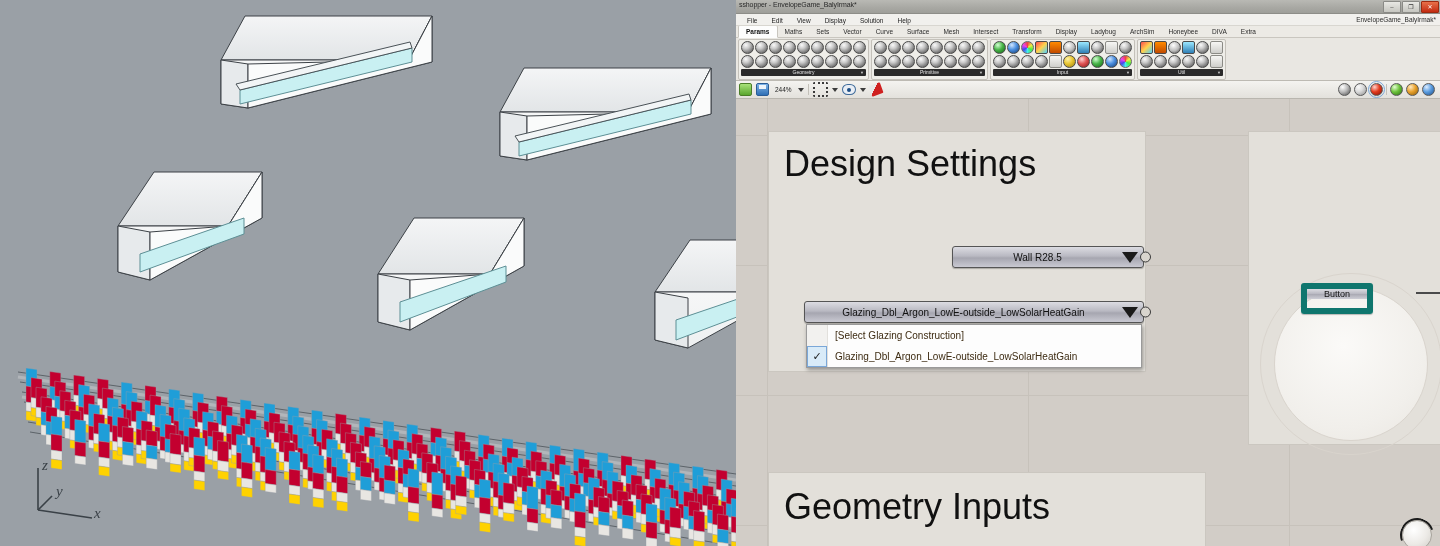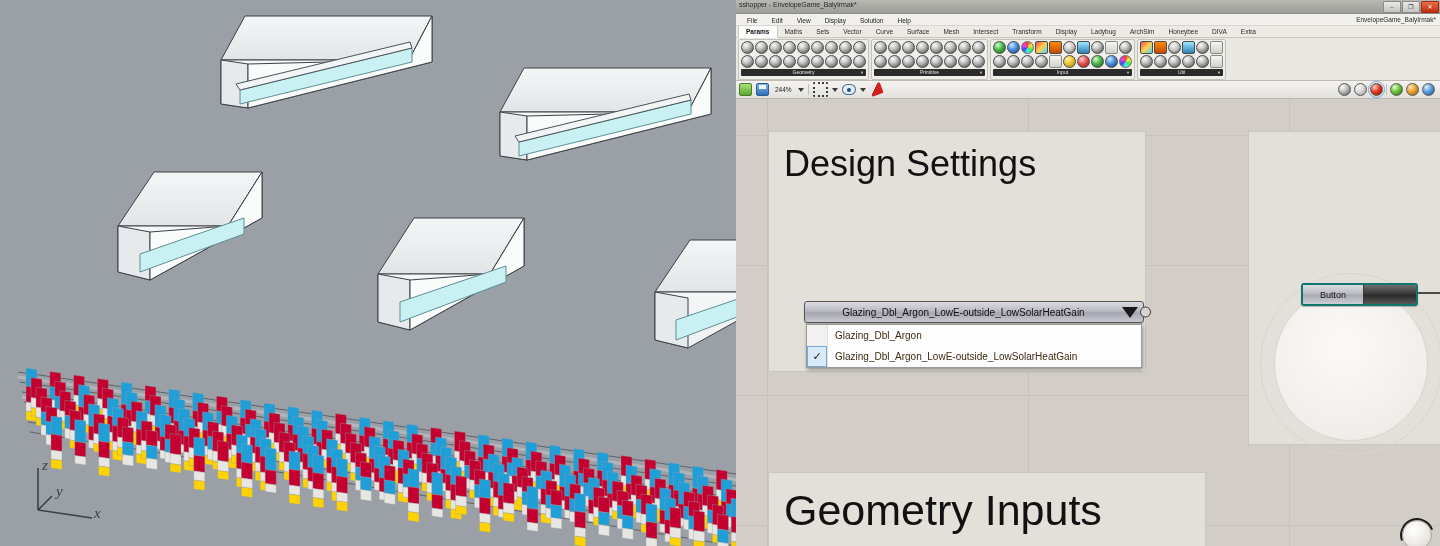--- a/index.html
+++ b/index.html
@@ -107,22 +107,22 @@
   
   .ddmenu{position:absolute;background:#fdfdfd;border:1px solid #9a9a9a;box-shadow:1px 2px 4px rgba(0,0,0,.35);}
   .ddgutter{position:absolute;left:0;top:0;bottom:0;width:20px;background:#f2f1ef;border-right:1px solid #e2e0dc;}
   .ddrow{position:relative;display:flex;align-items:center;height:21px;}
   .ddrow .chk{width:20px;height:21px;display:flex;align-items:center;justify-content:center;}
   .ddrow.checked .chk{background:#d9ebf8;border:1px solid #7aa7d8;box-sizing:border-box;}
   .ddrow .chk span{font-size:11px;color:#1a1a1a;line-height:1;}
   .ddrow .lbl{font-size:10px;color:#3d2b12;padding-left:8px;white-space:nowrap;}
 
   
-  .ghbtn{position:absolute;display:flex;border:2px solid #0f766e;border-radius:3px;overflow:hidden;
-         box-shadow:0 1px 1px rgba(0,0,0,.25);height:19px;}
+  .ghbtn{position:absolute;display:flex;border:6px solid #0f766e;border-radius:3px;overflow:hidden;
+         box-shadow:0 1px 1px rgba(0,0,0,.25);height:19px;flex-direction:column;}
   .ghbtn .cap{width:60px;display:flex;align-items:center;justify-content:center;font-size:9px;color:#111;
               background:linear-gradient(180deg,#dcdce2 0%,#b9b9c2 48%,#a9a9b3 52%,#cdcdd5 100%);}
   .ghbtn .knob{width:52px;background:linear-gradient(180deg,#6e6e6e 0%,#3a3a3a 45%,#2b2b2b 55%,#585858 100%);
                border-left:1px solid #3a3a3a;}
 
   .radial{position:absolute;border:1px solid #d9d4cd;border-radius:50%;}
   .radial.fill{background:radial-gradient(circle at 45% 38%,#fbfaf8 0%,#f1efeb 65%,#e9e6e0 100%);}
 
   .wirelink{position:absolute;height:1.5px;background:#4a4a4a;}
 
@@ -1002,35 +1002,40 @@
       <div class="radial fill" style="left:538px;top:188px;width:152px;height:152px;"></div>
       <div class="radial" style="left:524px;top:174px;width:180px;height:180px;"></div>
 
       <div class="wirelink" style="left:680px;top:193px;width:60px;"></div>
       <div class="ghbtn" style="left:565px;top:184px;">
         <div class="cap">Button</div>
         <div class="knob"></div>
       </div>
 
       <div class="ggroup" style="left:32px;top:373px;width:436px;height:106px;"></div>
-      <div class="gglabel" style="left:48px;top:387px;font-size:43px;">Geometry Inputs</div>
-
+      <div class="gglabel" style="left:48px;top:387px;font-size:36px;">Geometry Inputs</div>
+
+      <div class="vlist" style="left:216px;top:147px;width:190px;">
+        <div class="vtxt">Wall R28.5</div>
+        <div class="vtri"></div>
+        <div class="vport"></div>
+      </div>
 
       <div class="vlist" style="left:68px;top:202px;width:338px;">
         <div class="vtxt">Glazing_Dbl_Argon_LowE-outside_LowSolarHeatGain</div>
         <div class="vtri"></div>
         <div class="vport"></div>
       </div>
 
       <div class="ddmenu" id="glazing-dd" style="left:70px;top:225px;width:334px;">
         <div class="ddgutter"></div>
         <div id="dd-rows" style="position:relative;">
             <div class="ddrow">
               <div class="chk"></div>
-              <div class="lbl">Glazing_Dbl_Argon</div>
+              <div class="lbl">[Select Glazing Construction]</div>
             </div>
             <div class="ddrow checked">
               <div class="chk">
                 <span>✓</span>
               </div>
               <div class="lbl">Glazing_Dbl_Argon_LowE-outside_LowSolarHeatGain</div>
             </div>
           </div>
       </div>
 

